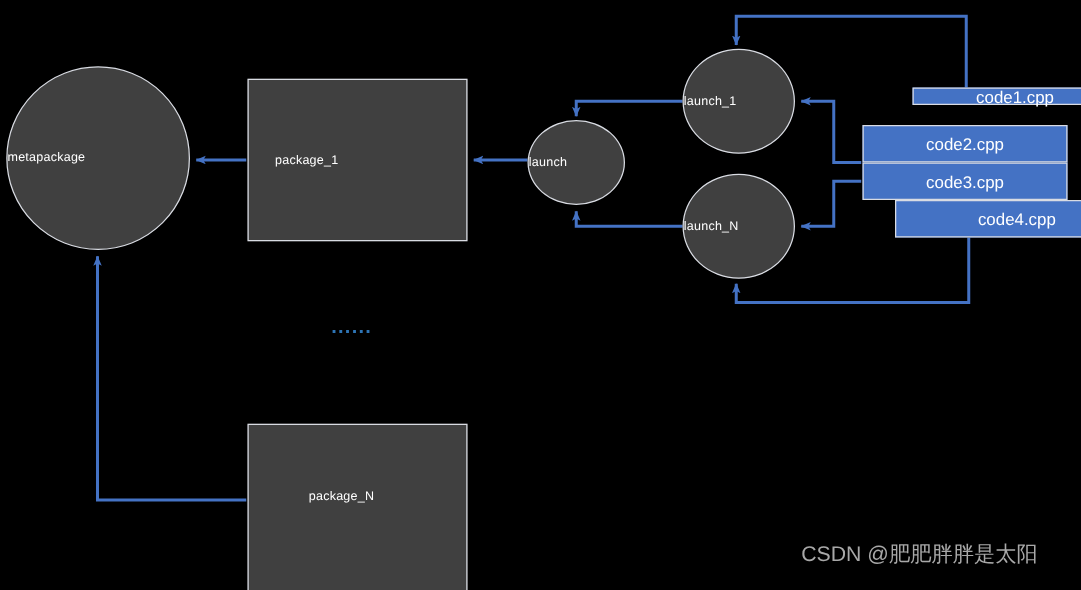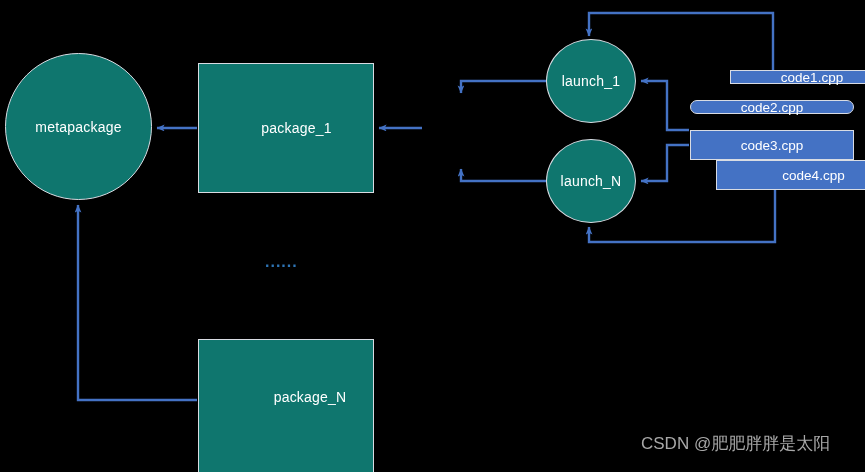--- a/index.html
+++ b/index.html
@@ -10,28 +10,28 @@
   #canvas {
     position: relative;
     width: 865px;
     height: 472px;
     background: #000000;
     overflow: hidden;
     font-family: "Liberation Sans", sans-serif;
   }
   .node {
     position: absolute;
-    background: #0f766e;
+    background: #404040;
     border: 1px solid #D9DCE3;
     box-sizing: border-box;
     display: flex;
     align-items: center;
-    justify-content: center;
+    justify-content: flex-start;
     color: #FFFFFF;
-    font-size: 14px;
+    font-size: 10px;
     letter-spacing: 0.2px;
     white-space: nowrap;
   }
   .circle { border-radius: 50%; }
   .code-row {
     position: absolute;
     background: #4472C4;
     border: 1px solid #D9DCE3;
     box-sizing: border-box;
     display: flex;
@@ -93,33 +93,36 @@
   </div>
 
   <div class="node" style="left:198px; top:63px; width:176px; height:130px;padding-left:21px;">
     <span>package_1</span>
   </div>
 
   <div class="node" style="left:198px; top:339px; width:176px; height:134px;">
     <span style="position:relative; top:-9px;margin-left:48px;">package_N</span>
   </div>
 
+  <div class="node circle" style="left:422px; top:96px; width:78px; height:68px;">
+    <span>launch</span>
+  </div>
 
   <div class="node circle" style="left:546px; top:39px; width:90px; height:84px;">
     <span>launch_1</span>
   </div>
 
   <div class="node circle" style="left:546px; top:139px; width:90px; height:84px;">
     <span>launch_N</span>
   </div>
 
   <div class="code-row" style="left:730px; top:70px; width:164px; height:14px;">
     <span>code1.cpp</span>
   </div>
-  <div class="code-row" style="left:690px; top:100px; width:164px; height:14px;border-radius:13px;">
+  <div class="code-row" style="left:690px; top:100px; width:164px; height:30px;">
     <span>code2.cpp</span>
   </div>
   <div class="code-row" style="left:690px; top:130px; width:164px; height:30px;">
     <span>code3.cpp</span>
   </div>
   <div class="code-row" style="left:716px; top:160px; width:195px; height:30px;">
     <span>code4.cpp</span>
   </div>
 
   <div class="ellipsis" style="left:265px; top:253px;">......</div>

